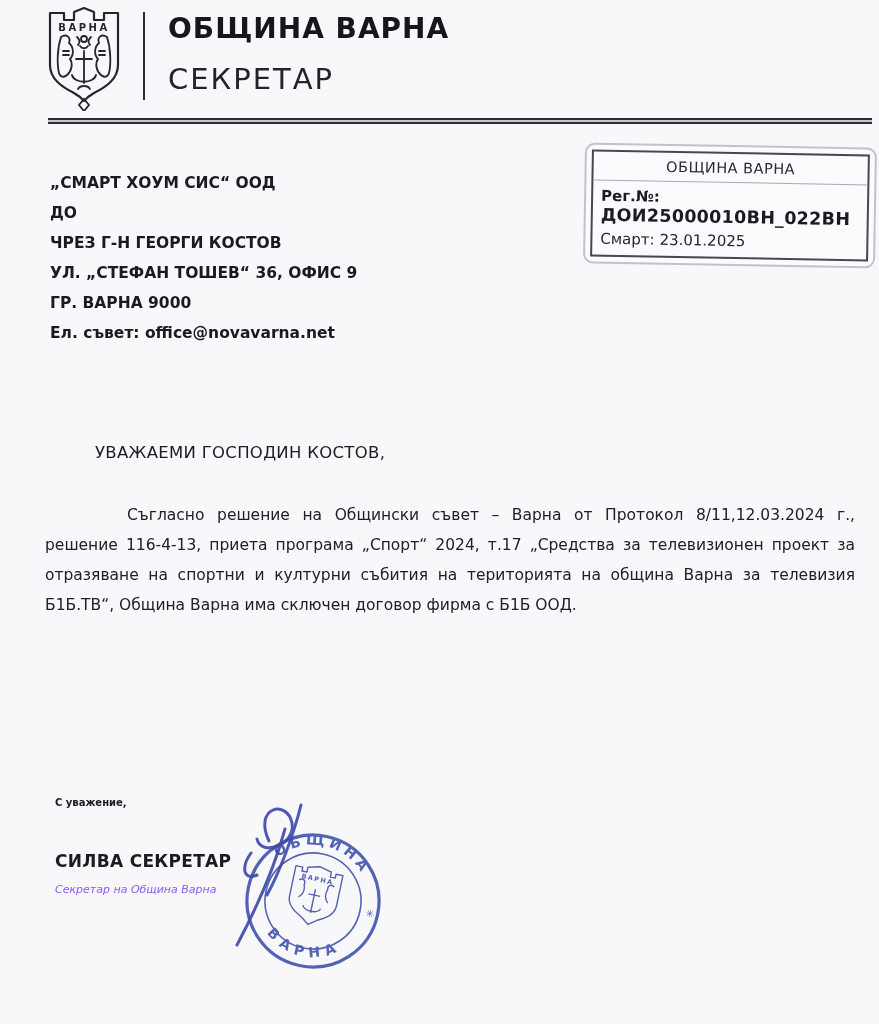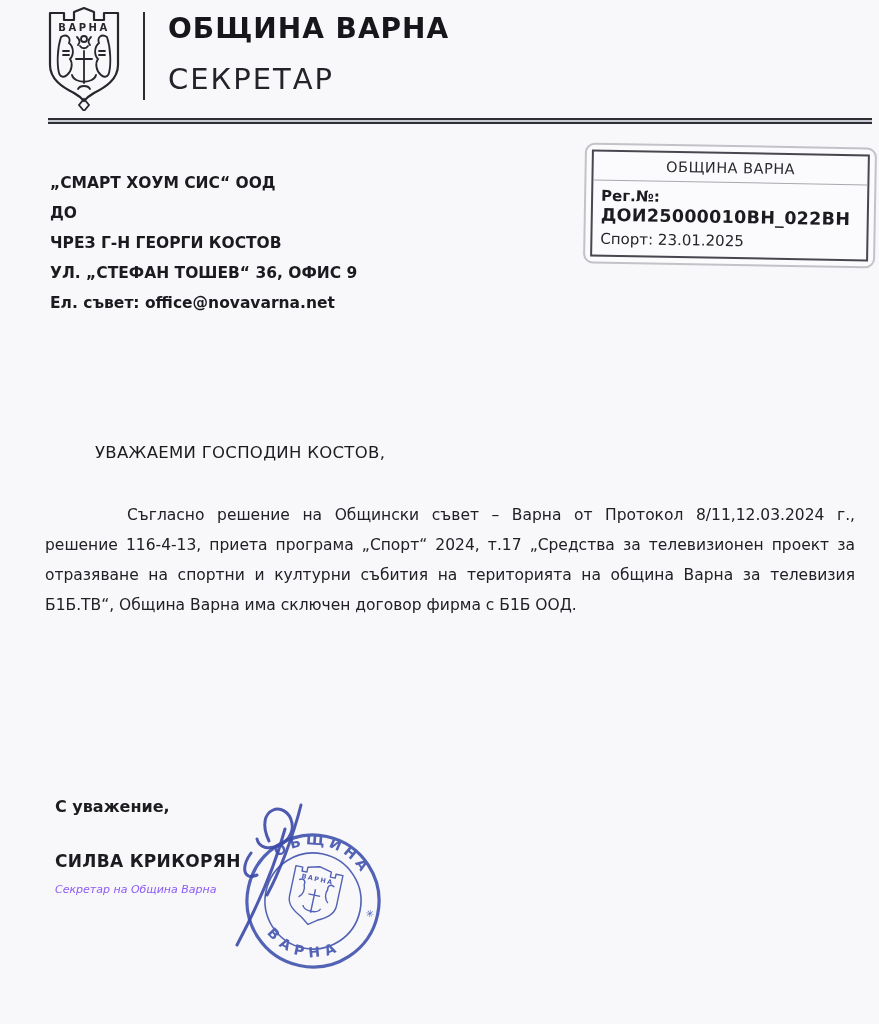--- a/index.html
+++ b/index.html
@@ -31,21 +31,21 @@
   .reg-org{text-align:center;font-size:14.5px;letter-spacing:.5px;color:#2a2a30;padding:3px 0 6px 0;}
   .reg-divider{height:1px;background:#a9a9b1;margin:0 -8px;}
   .reg-label{font-weight:bold;font-size:15px;margin-top:6px;}
   .reg-number{font-weight:bold;font-size:17.5px;letter-spacing:.3px;}
   .reg-date{font-size:15px;margin-top:5px;color:#26262c;}
   
   .salutation{position:absolute;left:95px;top:443px;font-weight:normal;font-size:16.5px;letter-spacing:.3px;}
   .body-text{position:absolute;left:45px;top:500px;width:810px;font-size:15.5px;line-height:30px;text-align:justify;color:#202026;}
   .body-text p{margin:0;text-indent:82px;}
   
-  .regards{position:absolute;left:55px;top:797px;font-weight:bold;font-size:16px;}
+  .regards{position:absolute;left:55px;top:797px;font-weight:bold;font-size:10px;}
   .signer-name{position:absolute;left:55px;top:851px;font-weight:bold;font-size:17px;letter-spacing:.3px;}
   .signer-title{position:absolute;left:55px;top:883px;font-style:italic;font-size:11px;color:#8b5cf6;}
   
   .round-stamp{position:absolute;left:241px;top:829px;width:144px;height:144px;opacity:.92;}
   .signature{position:absolute;left:213px;top:795px;width:140px;height:160px;opacity:.9;}
 </style>
 </head>
 <body>
 
 <div class="page">
@@ -80,41 +80,42 @@
     <div class="org-title">ОБЩИНА ВАРНА</div>
     <div class="org-dept">СЕКРЕТАР</div>
     <div class="head-rule"></div>
   </div>
 
   <div class="recipient">
     <div>„СМАРТ ХОУМ СИС“ ООД</div>
     <div>ДО</div>
     <div>ЧРЕЗ Г-Н ГЕОРГИ КОСТОВ</div>
     <div>УЛ. „СТЕФАН ТОШЕВ“ 36, ОФИС 9</div>
+    <div>ГР. ВАРНА 9000</div>
     <div>Ел. съвет: office@novavarna.net</div>
   </div>
 
   <div class="reg-outer">
     <div class="reg-inner">
       <div class="reg-org">ОБЩИНА ВАРНА</div>
       <div class="reg-divider"></div>
       <div class="reg-label">Рег.№:</div>
       <div class="reg-number">ДОИ25000010ВН_022ВН</div>
-      <div class="reg-date"><span>Спорт:</span> <span>23.01.2025</span></div>
+      <div class="reg-date"><span>Смарт:</span> <span>23.01.2025</span></div>
     </div>
   </div>
 
   <div class="salutation">УВАЖАЕМИ ГОСПОДИН КОСТОВ,</div>
 
   <div class="body-text">
     <p>Съгласно решение на Общински съвет – Варна от Протокол 8/11,12.03.2024 г., решение 116-4-13, приета програма „Спорт“ 2024, т.17 „Средства за телевизионен проект за отразяване на спортни и културни събития на територията на община Варна за телевизия Б1Б.ТВ“, Община Варна има сключен договор фирма с Б1Б ООД.</p>
   </div>
 
   <div class="regards">С уважение,</div>
-  <div class="signer-name">СИЛВА КРИКОРЯН</div>
+  <div class="signer-name">СИЛВА СЕКРЕТАР</div>
   <div class="signer-title">Секретар на Община Варна</div>
 
   <svg class="round-stamp" viewBox="0 0 144 144">
     <g transform="rotate(12 72 72)" stroke="#4556b0" fill="none">
       <circle cx="72" cy="72" r="66" stroke-width="3.2"></circle>
       <circle cx="72" cy="72" r="48" stroke-width="1.6"></circle>
       <path id="seal-top-arc" d="M 16 72 A 56 56 0 0 1 128 72" stroke="none"></path>
       <path id="seal-bottom-arc" d="M 16 72 A 56 56 0 0 0 128 72" stroke="none"></path>
       <text font-size="14" font-weight="bold" letter-spacing="4" fill="#4556b0" stroke="none">
         <textPath href="#seal-top-arc" startOffset="50%" text-anchor="middle">ОБЩИНА</textPath>

